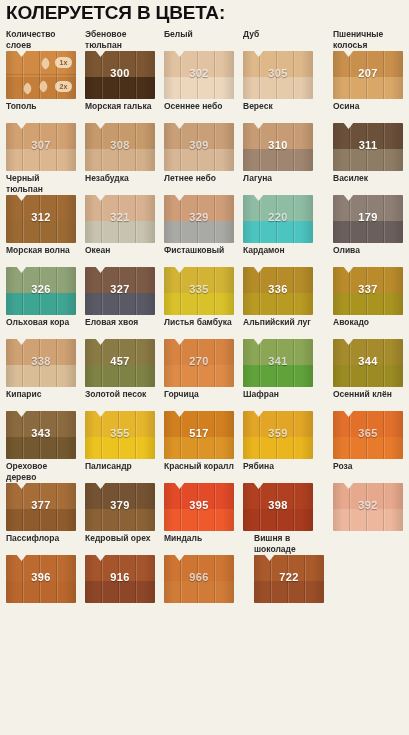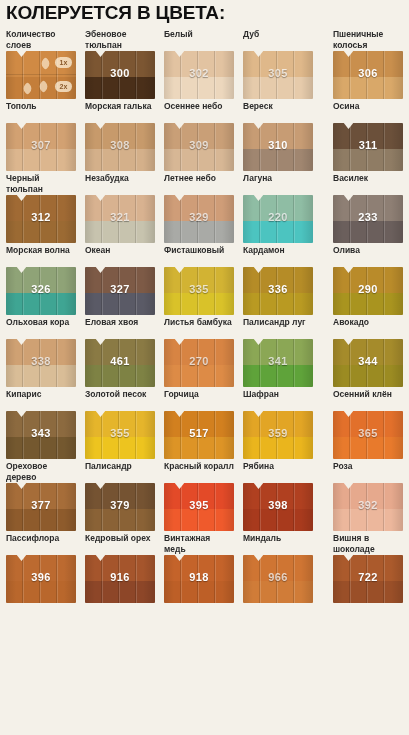--- a/index.html
+++ b/index.html
@@ -221,21 +221,21 @@
             <div class="bottom" style="background: rgb(217, 168, 105);"></div>
             <div class="plank-line" style="left: 16px;"></div>
             <div class="plank-hi" style="left: 17px;"></div>
             <div class="plank-line" style="left: 33px;"></div>
             <div class="plank-hi" style="left: 34px;"></div>
             <div class="plank-line" style="left: 50px;"></div>
             <div class="plank-hi" style="left: 51px;"></div>
             <div class="shade-l"></div>
             <div class="shade-r"></div>
             <div class="notch"></div>
-            <div class="code">306</div>
+            <div class="code">207</div>
           </div>
         </div>
       </div>
       <div class="row">
         <div class="cell">
           <div class="cell-label">Тополь</div>
           <div class="swatch">
             <div class="top" style="background: rgb(210, 161, 114);"></div>
             <div class="bottom" style="background: rgb(220, 182, 142);"></div>
             <div class="plank-line" style="left: 16px;"></div>
@@ -395,21 +395,21 @@
             <div class="bottom" style="background: rgb(107, 95, 92);"></div>
             <div class="plank-line" style="left: 16px;"></div>
             <div class="plank-hi" style="left: 17px;"></div>
             <div class="plank-line" style="left: 33px;"></div>
             <div class="plank-hi" style="left: 34px;"></div>
             <div class="plank-line" style="left: 50px;"></div>
             <div class="plank-hi" style="left: 51px;"></div>
             <div class="shade-l"></div>
             <div class="shade-r"></div>
             <div class="notch"></div>
-            <div class="code">233</div>
+            <div class="code">179</div>
           </div>
         </div>
       </div>
       <div class="row">
         <div class="cell">
           <div class="cell-label">Морская волна</div>
           <div class="swatch">
             <div class="top" style="background: rgb(143, 163, 119);"></div>
             <div class="bottom" style="background: rgb(63, 165, 147);"></div>
             <div class="plank-line" style="left: 16px;"></div>
@@ -482,21 +482,21 @@
             <div class="bottom" style="background: rgb(169, 148, 31);"></div>
             <div class="plank-line" style="left: 16px;"></div>
             <div class="plank-hi" style="left: 17px;"></div>
             <div class="plank-line" style="left: 33px;"></div>
             <div class="plank-hi" style="left: 34px;"></div>
             <div class="plank-line" style="left: 50px;"></div>
             <div class="plank-hi" style="left: 51px;"></div>
             <div class="shade-l"></div>
             <div class="shade-r"></div>
             <div class="notch"></div>
-            <div class="code">290</div>
+            <div class="code">337</div>
           </div>
         </div>
       </div>
       <div class="row">
         <div class="cell">
           <div class="cell-label">Ольховая кора</div>
           <div class="swatch">
             <div class="top" style="background: rgb(207, 161, 115);"></div>
             <div class="bottom" style="background: rgb(217, 189, 151);"></div>
             <div class="plank-line" style="left: 16px;"></div>
@@ -518,42 +518,42 @@
             <div class="bottom" style="background: rgb(126, 130, 68);"></div>
             <div class="plank-line" style="left: 16px;"></div>
             <div class="plank-hi" style="left: 17px;"></div>
             <div class="plank-line" style="left: 33px;"></div>
             <div class="plank-hi" style="left: 34px;"></div>
             <div class="plank-line" style="left: 50px;"></div>
             <div class="plank-hi" style="left: 51px;"></div>
             <div class="shade-l"></div>
             <div class="shade-r"></div>
             <div class="notch"></div>
-            <div class="code">461</div>
+            <div class="code">457</div>
           </div>
         </div>
         <div class="cell">
           <div class="cell-label">Листья бамбука</div>
           <div class="swatch">
             <div class="top" style="background: rgb(215, 132, 67);"></div>
             <div class="bottom" style="background: rgb(221, 139, 70);"></div>
             <div class="plank-line" style="left: 16px;"></div>
             <div class="plank-hi" style="left: 17px;"></div>
             <div class="plank-line" style="left: 33px;"></div>
             <div class="plank-hi" style="left: 34px;"></div>
             <div class="plank-line" style="left: 50px;"></div>
             <div class="plank-hi" style="left: 51px;"></div>
             <div class="shade-l"></div>
             <div class="shade-r"></div>
             <div class="notch"></div>
             <div class="code dim">270</div>
           </div>
         </div>
         <div class="cell">
-          <div class="cell-label">Палисандр луг</div>
+          <div class="cell-label">Альпийский луг</div>
           <div class="swatch">
             <div class="top" style="background: rgb(139, 167, 85);"></div>
             <div class="bottom" style="background: rgb(95, 163, 58);"></div>
             <div class="plank-line" style="left: 16px;"></div>
             <div class="plank-hi" style="left: 17px;"></div>
             <div class="plank-line" style="left: 33px;"></div>
             <div class="plank-hi" style="left: 34px;"></div>
             <div class="plank-line" style="left: 50px;"></div>
             <div class="plank-hi" style="left: 51px;"></div>
             <div class="shade-l"></div>
@@ -780,37 +780,20 @@
             <div class="plank-line" style="left: 16px;"></div>
             <div class="plank-hi" style="left: 17px;"></div>
             <div class="plank-line" style="left: 33px;"></div>
             <div class="plank-hi" style="left: 34px;"></div>
             <div class="plank-line" style="left: 50px;"></div>
             <div class="plank-hi" style="left: 51px;"></div>
             <div class="shade-l"></div>
             <div class="shade-r"></div>
             <div class="notch"></div>
             <div class="code">916</div>
-          </div>
-        </div>
-        <div class="cell">
-          <div class="cell-label">Винтажная медь</div>
-          <div class="swatch">
-            <div class="top" style="background: rgb(196, 99, 42);"></div>
-            <div class="bottom" style="background: rgb(189, 95, 39);"></div>
-            <div class="plank-line" style="left: 16px;"></div>
-            <div class="plank-hi" style="left: 17px;"></div>
-            <div class="plank-line" style="left: 33px;"></div>
-            <div class="plank-hi" style="left: 34px;"></div>
-            <div class="plank-line" style="left: 50px;"></div>
-            <div class="plank-hi" style="left: 51px;"></div>
-            <div class="shade-l"></div>
-            <div class="shade-r"></div>
-            <div class="notch"></div>
-            <div class="code">918</div>
           </div>
         </div>
         <div class="cell">
           <div class="cell-label">Миндаль</div>
           <div class="swatch">
             <div class="top" style="background: rgb(207, 117, 51);"></div>
             <div class="bottom" style="background: rgb(208, 124, 56);"></div>
             <div class="plank-line" style="left: 16px;"></div>
             <div class="plank-hi" style="left: 17px;"></div>
             <div class="plank-line" style="left: 33px;"></div>

